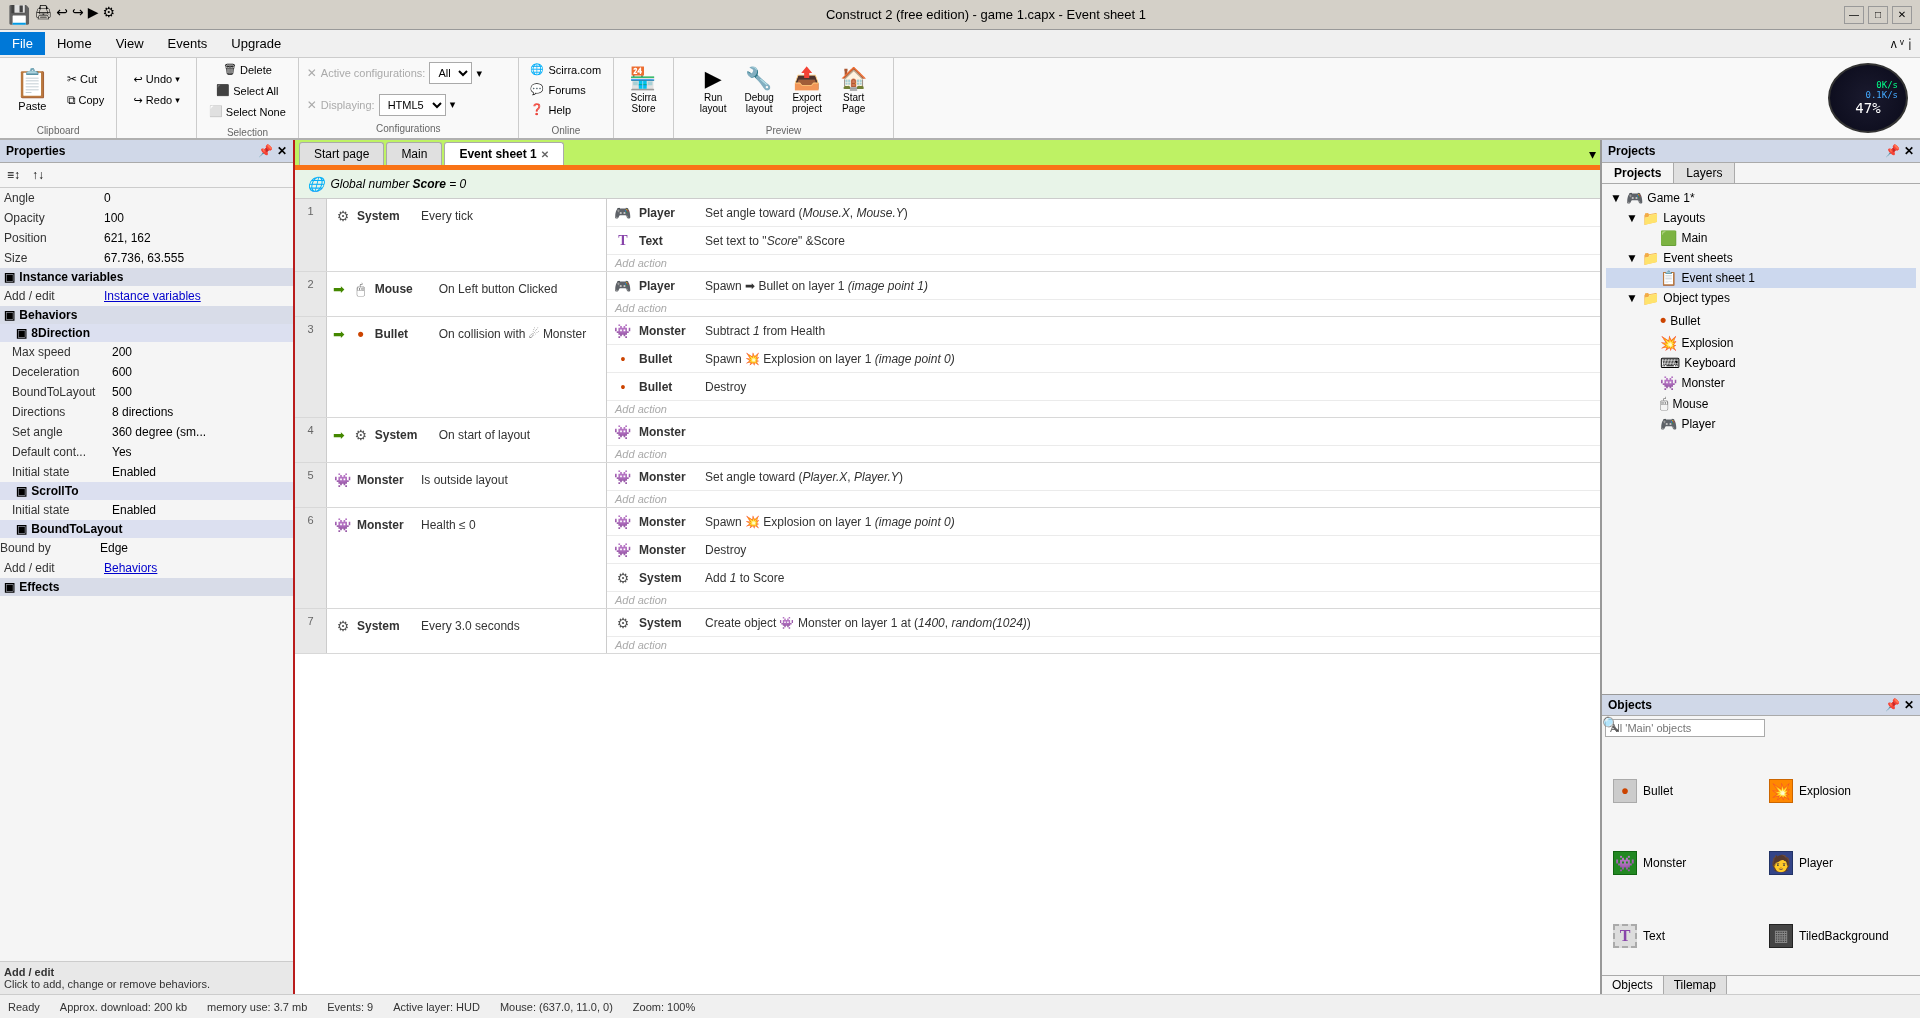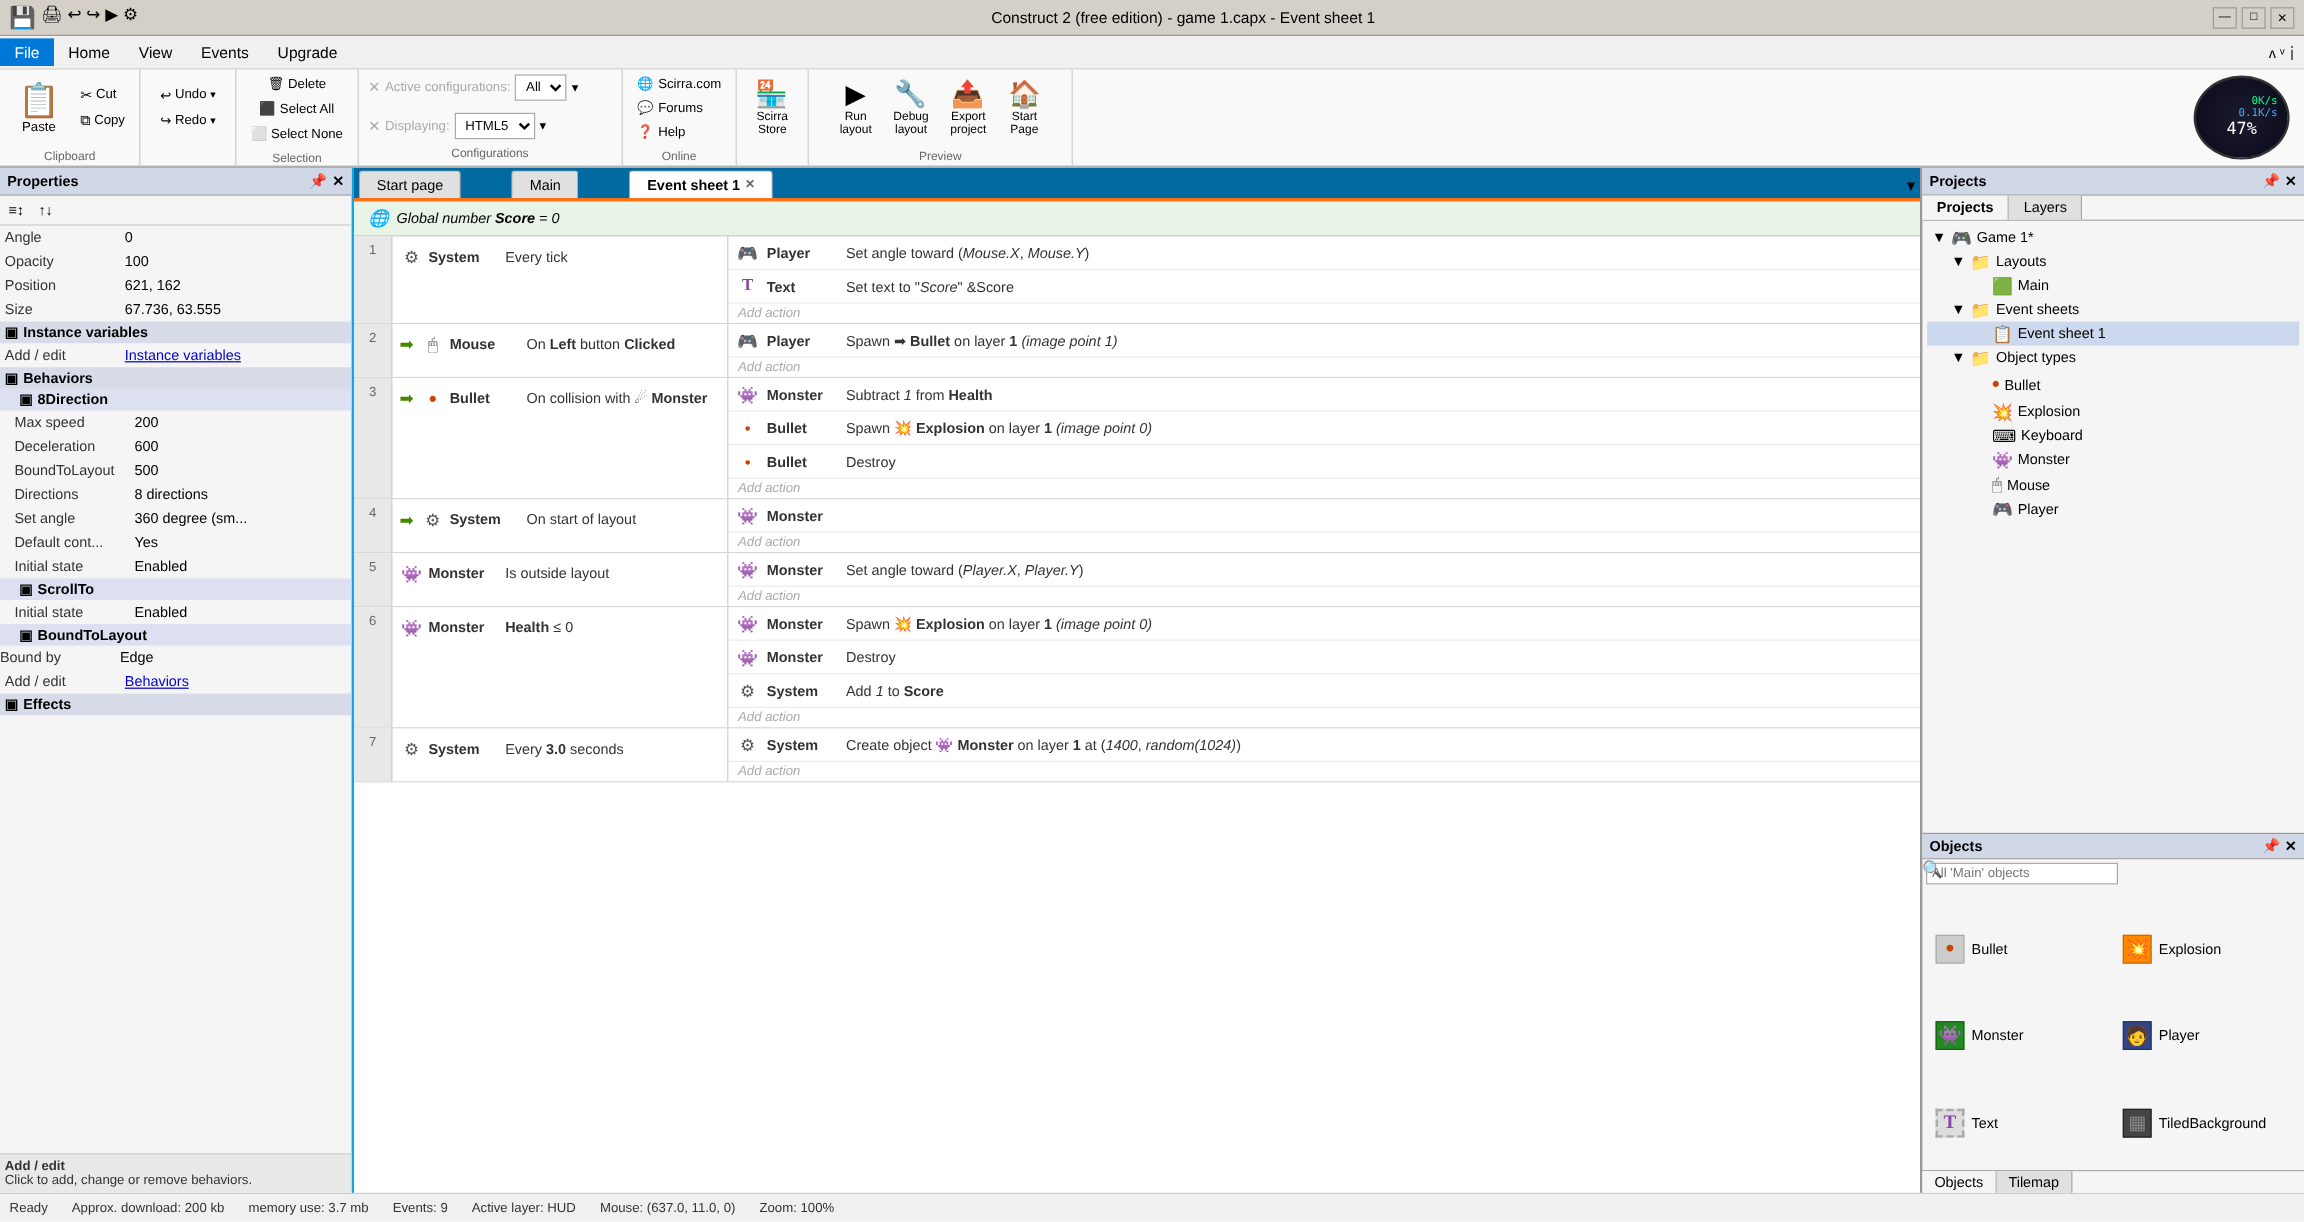--- a/index.html
+++ b/index.html
@@ -24,35 +24,35 @@
     .ribbon-section { display: flex; align-items: stretch; gap: 4px; padding: 2px 4px; border-right: 1px solid #d0d0d0; }
     .config-select { border: 1px solid #aaa; background: white; padding: 2px 4px; font-size: 11px; height: 22px; }
 
     
     #main-layout { display: flex; height: calc(1018px - 30px - 28px - 82px - 30px); }
 
     
     #status-bar { background: #f0f0f0; border-top: 1px solid #ccc; height: 24px; display: flex; align-items: center; padding: 0 8px; gap: 20px; font-size: 11px; color: #333; }
 
     
-    #properties-panel { width: 295px; background: #f5f5f5; border-right: 2px solid #0ea5e9; display: flex; flex-direction: column; overflow: hidden; }
+    #properties-panel { width: 295px; background: #f5f5f5; border-right: 2px solid #b91c1c; display: flex; flex-direction: column; overflow: hidden; }
     .panel-header { background: #d0d8e8; padding: 4px 6px; font-weight: bold; font-size: 12px; display: flex; justify-content: space-between; align-items: center; border-bottom: 1px solid #aaa; }
     .panel-toolbar { display: flex; gap: 2px; padding: 2px; border-bottom: 1px solid #ccc; }
     .panel-toolbar-btn { padding: 2px 4px; cursor: pointer; border: 1px solid transparent; border-radius: 2px; }
     .props-content { overflow-y: auto; flex: 1; }
     .prop-row { display: flex; align-items: center; padding: 1px 4px; min-height: 20px; }
     .prop-name { width: 100px; color: #333; flex-shrink: 0; }
     .prop-value { flex: 1; color: #000; }
     .prop-link { color: #0000cc; text-decoration: underline; cursor: pointer; }
     .prop-section { background: #d8dce8; padding: 2px 4px; font-weight: bold; display: flex; align-items: center; cursor: pointer; }
     .prop-section .expand { margin-right: 4px; }
     .prop-footer { padding: 4px; background: #e8e8e8; border-top: 1px solid #ccc; font-size: 11px; color: #333; }
 
     
-    #tab-bar { background: #0369a1; border-bottom: 3px solid #f97316; display: flex; align-items: center; padding: 2px 4px 0; gap: 40px; }
+    #tab-bar { background: #bef264; border-bottom: 5px solid #f97316; display: flex; align-items: center; padding: 2px 4px 0; }
     .tab { padding: 4px 14px; cursor: pointer; border: 1px solid #aaa; border-bottom: none; border-radius: 3px 3px 0 0; margin-right: 2px; background: #e0e0e0; font-size: 12px; display: flex; align-items: center; gap: 4px; }
     .tab.active { background: #ffffff; font-weight: bold; }
     .tab .close-btn { font-size: 10px; color: #666; cursor: pointer; }
     .tab-scroll { margin-left: auto; display: flex; gap: 2px; }
 
     
     #event-main { flex: 1; display: flex; flex-direction: column; overflow: hidden; }
     #event-content { flex: 1; overflow-y: auto; background: #ffffff; }
 
     
@@ -63,21 +63,21 @@
     .event-num { width: 32px; background: #e8e8e8; display: flex; align-items: flex-start; justify-content: center; padding-top: 6px; font-size: 11px; color: #666; border-right: 1px solid #ccc; flex-shrink: 0; }
     .event-conditions { width: 280px; border-right: 1px solid #ccc; flex-shrink: 0; }
     .condition-cell { display: flex; align-items: center; gap: 4px; padding: 4px 6px; min-height: 34px; cursor: pointer; }
     .action-area { flex: 1; }
     .action-row { display: flex; align-items: center; gap: 6px; padding: 3px 6px; min-height: 28px; border-bottom: 1px solid #ebebeb; cursor: pointer; }
     .add-action { color: #aaa; font-size: 11px; padding: 2px 8px; cursor: pointer; font-style: italic; }
     .object-icon { width: 20px; height: 20px; display: inline-flex; align-items: center; justify-content: center; font-size: 14px; flex-shrink: 0; }
     .object-name { font-weight: bold; color: #333; min-width: 60px; }
     .action-text { color: #333; font-size: 12px; flex: 1; }
     .action-text em { font-style: italic; }
-    .action-text strong { font-weight: bold; }
+    .action-text strong { font-weight: normal; }
 
     
     #projects-panel { width: 320px; background: #f5f5f5; border-left: 2px solid #999; display: flex; flex-direction: column; }
     .projects-tabs { display: flex; border-bottom: 1px solid #aaa; }
     .projects-tab { padding: 3px 12px; cursor: pointer; border-right: 1px solid #aaa; font-size: 12px; background: #e0e0e0; }
     .projects-tab.active { background: #f5f5f5; font-weight: bold; }
     .tree-content { flex: 1; overflow-y: auto; padding: 4px; }
     .tree-item { display: flex; align-items: center; gap: 4px; padding: 2px 4px; cursor: pointer; }
     .tree-item.selected { background: #ccd8ee; }
     .tree-icon { font-size: 14px; }

